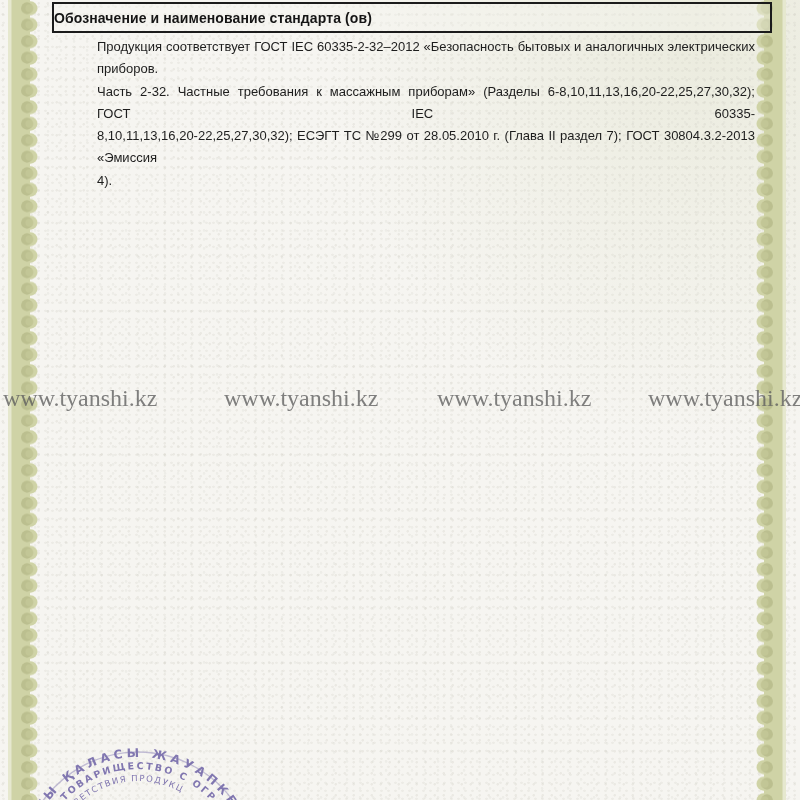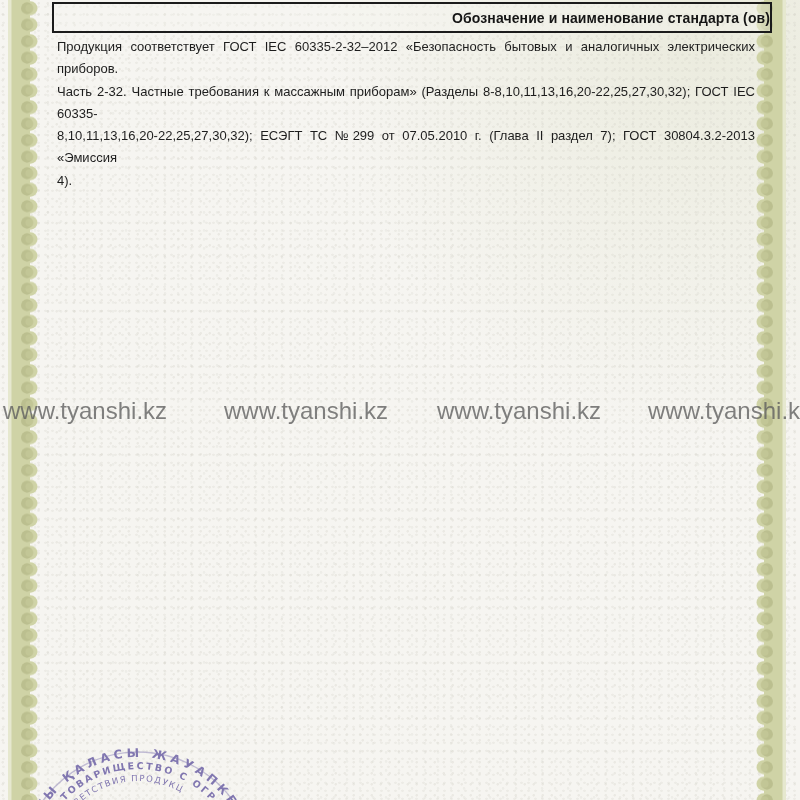--- a/index.html
+++ b/index.html
@@ -20,42 +20,43 @@
     overflow:hidden;
   }
   .band{position:absolute;top:0;height:800px;width:40px;}
   .band.left{left:2px;}
   .band.right{left:754px;}
 
   .header-box{
     position:absolute;left:52px;top:2px;width:716px;height:27px;
     border:2px solid #1b1b1b;
     background:rgba(246,245,240,0.35);
-    display:flex;align-items:center;justify-content:flex-end;
+    display:flex;align-items:center;justify-content:flex-start;
   }
   .header-box .title{
     font-weight:bold;font-size:14px;color:#151515;
     letter-spacing:0.1px;
   }
   .body-text{
     position:absolute;left:57px;top:36px;width:698px;
     color:#1d1d1d;font-size:13px;line-height:22.3px;
   }
   .body-text .line{
     text-align:justify;
     -moz-text-align-last:justify;
     text-align-last:justify;
+    margin-left:40px;
   }
   .body-text .line.last{
     text-align:left;text-align-last:left;
   }
   .watermarks{position:absolute;left:0;top:381px;width:800px;height:32px;}
   .watermark{
-    position:absolute;top:16px;
-    font-family:Liberation Sans, sans-serif;
+    position:absolute;top:4px;
+    font-family:Liberation Serif, serif;
     font-size:24px;color:#5e5e5e;opacity:0.78;
     white-space:nowrap;
   }
   .stamp{
     position:absolute;left:8px;top:742px;width:260px;height:58px;
     opacity:0.88;
   }
 </style>
 </head>
 <body>
@@ -87,22 +88,22 @@
     </defs>
     <rect x="0" y="0" width="40" height="800" fill="url(#scallopR)"></rect>
   </svg>
 
   <div class="header-box">
     <span class="title">Обозначение и наименование стандарта (ов)</span>
   </div>
 
   <div class="body-text">
     <div class="line">Продукция соответствует ГОСТ IEC 60335-2-32–2012 «Безопасность бытовых и аналогичных электрических приборов.</div>
-    <div class="line">Часть 2-32. Частные требования к массажным приборам» (Разделы 8-8,10,11,13,16,20-22,25,27,30,32); ГОСТ IEC 60335-</div>
-    <div class="line">8,10,11,13,16,20-22,25,27,30,32); ЕСЭГТ ТС №299 от 07.05.2010 г. (Глава II раздел 7); ГОСТ 30804.3.2-2013 «Эмиссия</div>
+    <div class="line">Часть 2-32. Частные требования к массажным приборам» (Разделы 6-8,10,11,13,16,20-22,25,27,30,32); ГОСТ IEC 60335-</div>
+    <div class="line">8,10,11,13,16,20-22,25,27,30,32); ЕСЭГТ ТС №299 от 28.05.2010 г. (Глава II раздел 7); ГОСТ 30804.3.2-2013 «Эмиссия</div>
     <div class="line last">4).</div>
   </div>
 
   <div class="watermarks">
     <span class="watermark" style="left:3px">www.tyanshi.kz</span>
     <span class="watermark" style="left:224px">www.tyanshi.kz</span>
     <span class="watermark" style="left:437px">www.tyanshi.kz</span>
     <span class="watermark" style="left:648px">www.tyanshi.kz</span>
   </div>
 

